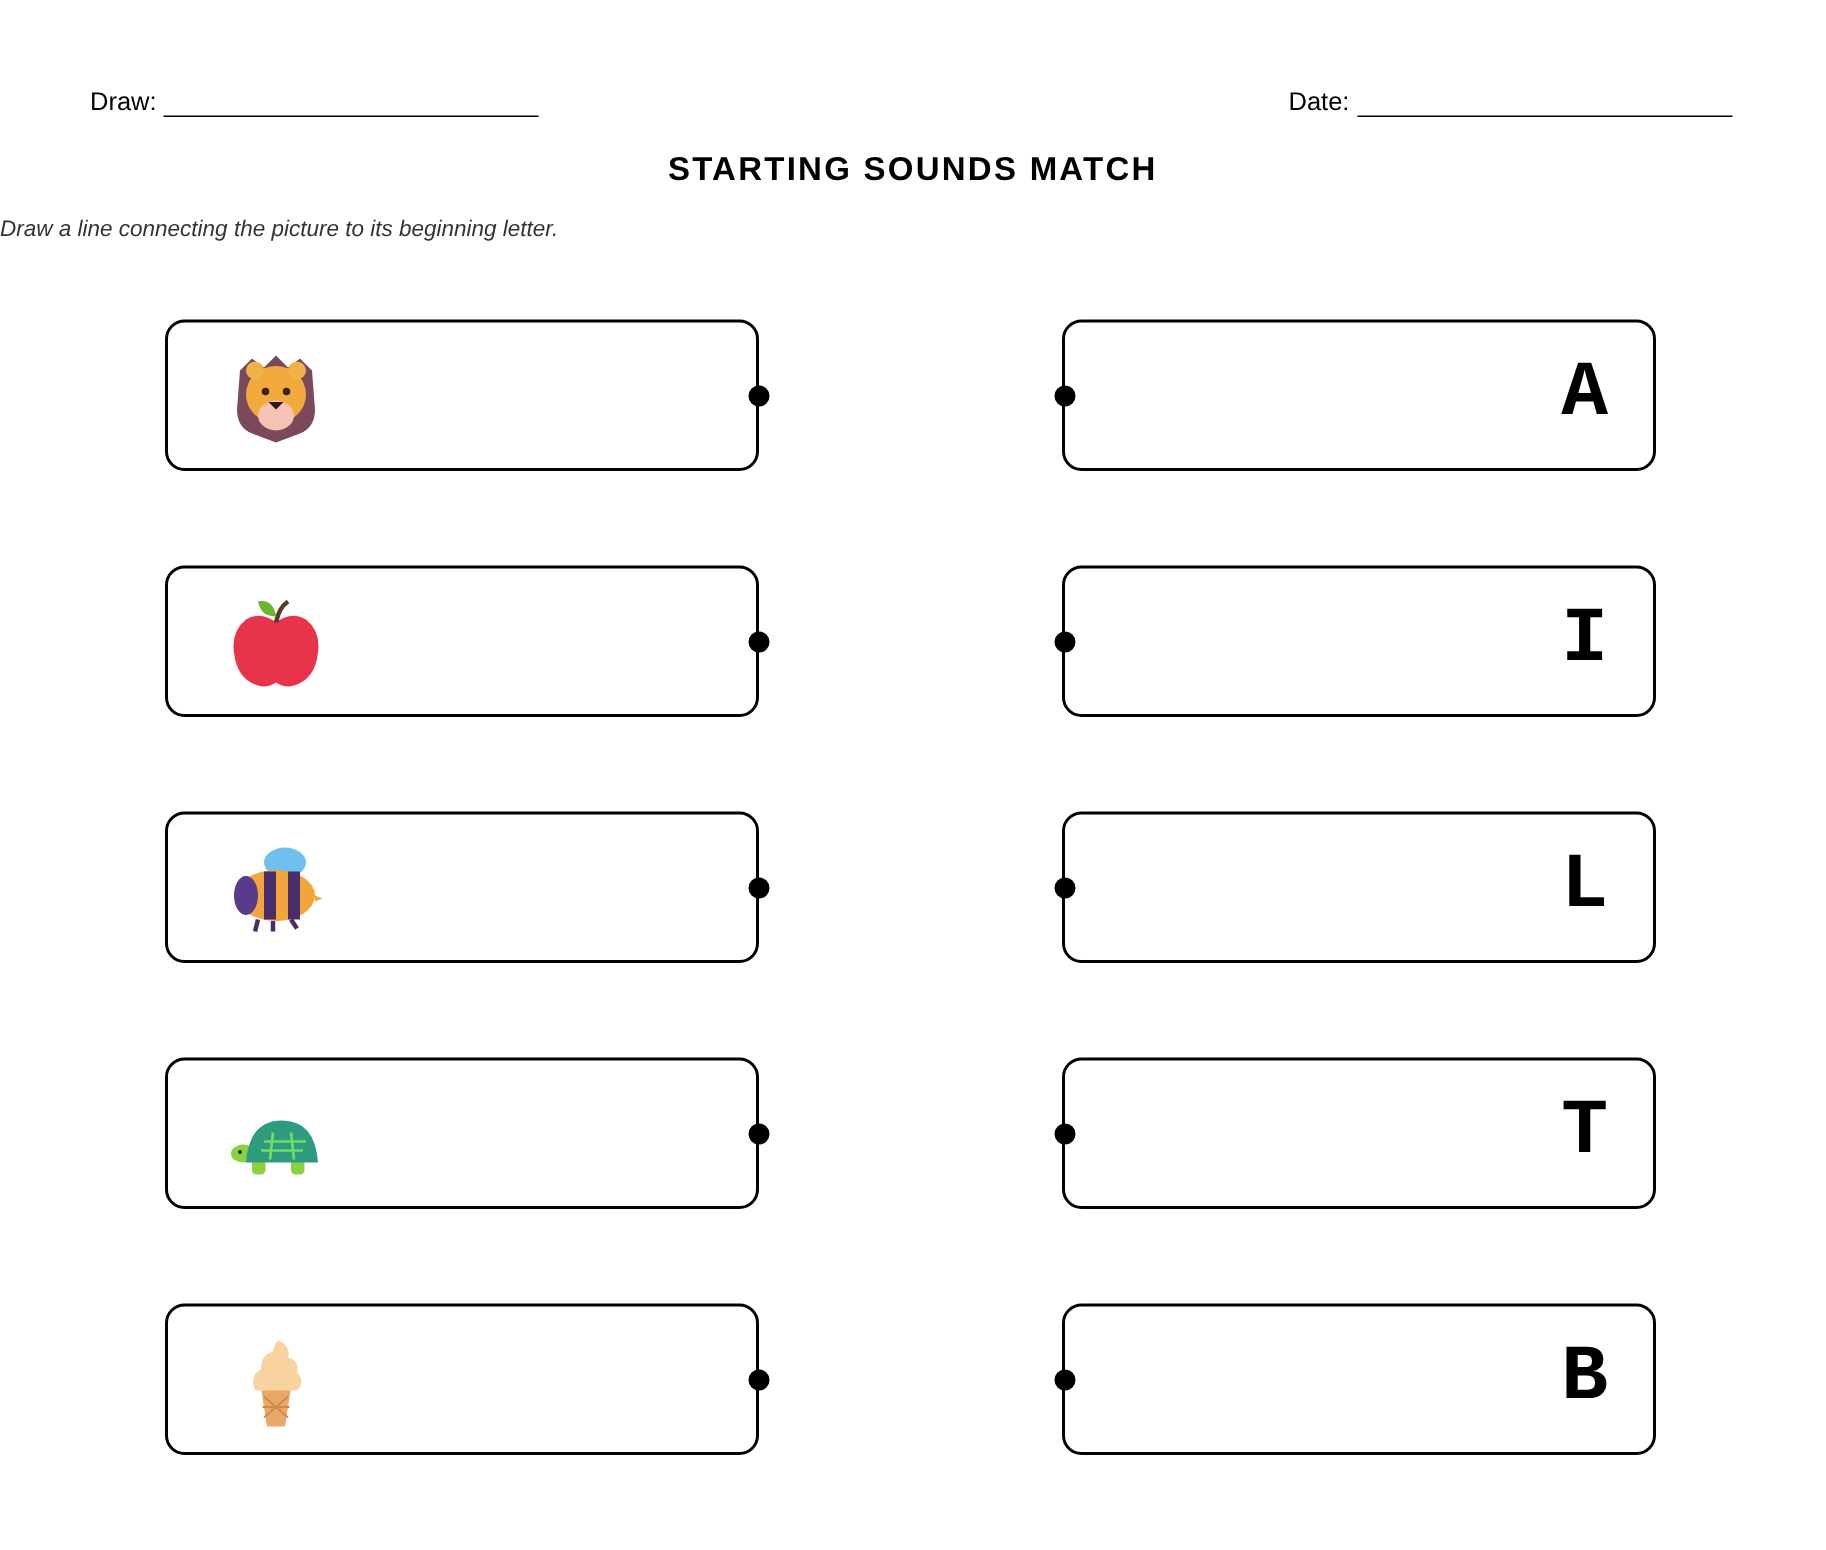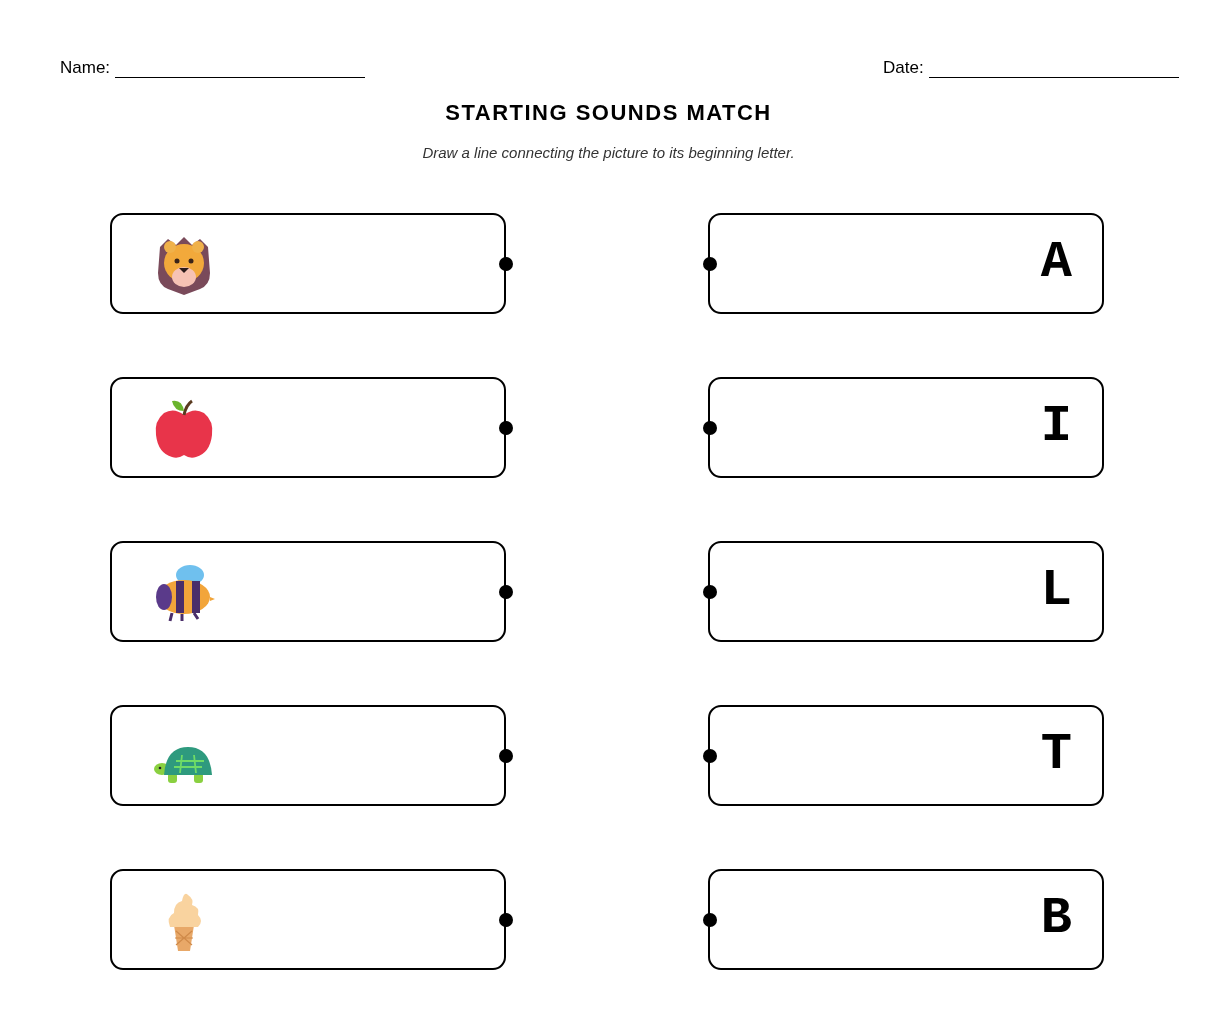--- a/index.html
+++ b/index.html
@@ -1,36 +1,36 @@
 <!DOCTYPE html>
 <html><head>
 <meta charset="utf-8">
 <style>
   html, body { margin: 0; padding: 0; background: #ffffff; }
   body { width: 1217px; height: 1033px; position: relative; font-family: "Liberation Sans", sans-serif; color: #000; overflow: hidden; }
   .field { position: absolute; top: 58px; display: flex; align-items: flex-end; font-size: 17px; }
   .field .line { display: inline-block; width: 250px; border-bottom: 1.5px solid #000; margin-left: 5px; height: 16px; }
   #name-field { left: 60px; }
-  #date-field { left: 859px; margin-left: 24px; }
+  #date-field { left: 859px; }
   .title { position: absolute; top: 100px; left: 0; width: 1217px; text-align: center; font-size: 22px; font-weight: bold; letter-spacing: 1.5px; }
-  .subtitle { position: absolute; top: 144px; left: 0; width: 1217px; text-align: center; font-size: 15px; font-style: italic; color: #333; }
+  .subtitle { position: absolute; top: 144px; left: 0; width: 1217px; text-align: left; font-size: 15px; font-style: italic; color: #333; }
   .card { position: absolute; width: 396px; height: 101px; border: 2px solid #000; border-radius: 13px; box-sizing: border-box; background: #fff; }
   .card.left { left: 110px; }
   .card.right { left: 708px; }
   .dot { position: absolute; top: 50%; width: 14px; height: 14px; background: #000; border-radius: 50%; transform: translate(-50%, -50%); }
   .card.left .dot { left: 396px; margin-left: -2px; }
   .card.right .dot { left: 0; margin-left: -0px; }
   .pic { position: absolute; left: 40px; top: 18px; width: 64px; height: 64px; }
   .letter { position: absolute; right: 30px; top: 50%; transform: translateY(-52%); font-family: "Liberation Mono", "DejaVu Sans Mono", monospace; font-weight: bold; font-size: 52px; line-height: 1; }
 </style>
 </head>
 <body>
 
 <div class="field" id="name-field">
-  <span>Name:</span>
+  <span>Draw:</span>
   <span class="line"></span>
 </div>
 <div class="field" id="date-field">
   <span>Date:</span>
   <span class="line"></span>
 </div>
 
 <div class="title">STARTING SOUNDS MATCH</div>
 <div class="subtitle">Draw a line connecting the picture to its beginning letter.</div>
 

